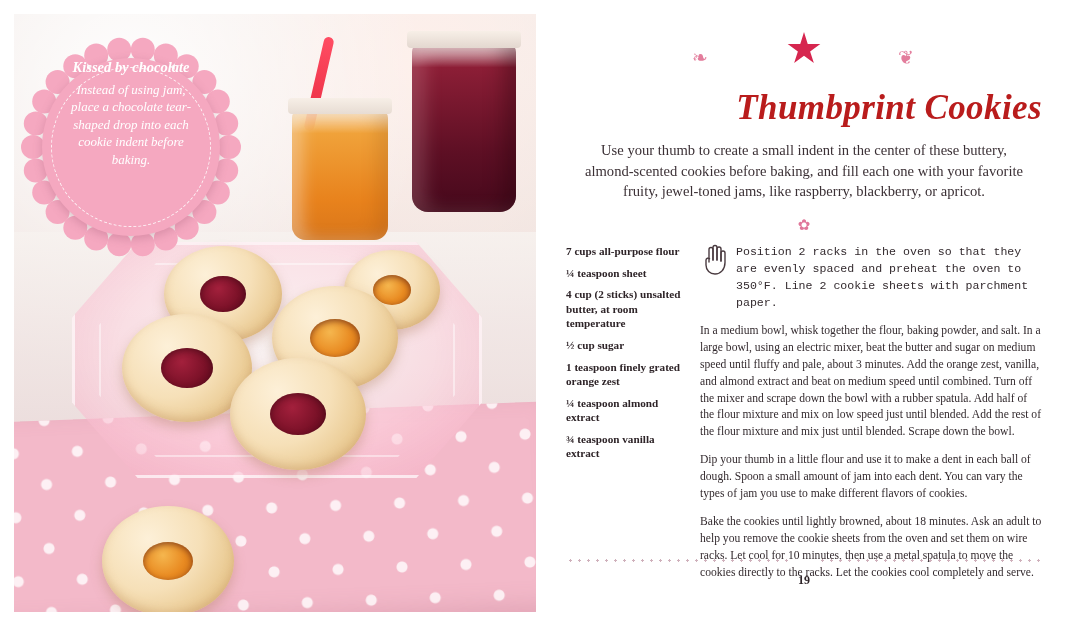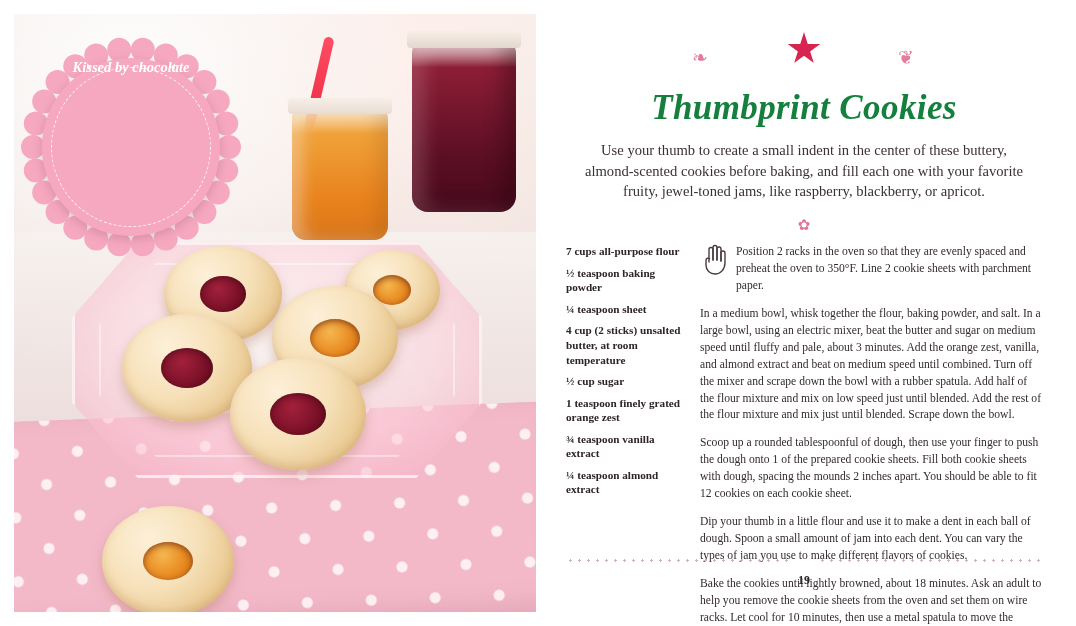--- a/index.html
+++ b/index.html
@@ -241,26 +241,26 @@
   .makes {
     text-align: center;
     font-family: "Liberation Sans", sans-serif;
     font-size: 9.5px;
     letter-spacing: 1.6px;
     color: #6c5b61;
     font-weight: bold;
     margin-top: 2px;
   }
   .recipe-title {
-    text-align: center;
+    text-align: right;
     font-family: "Liberation Serif", serif;
     font-style: italic;
     font-weight: bold;
     font-size: 35px;
-    color: #15803d;
+    color: #b91c1c;
     margin: 10px 0 12px;
     letter-spacing: 0.4px;
   }
   .intro {
     text-align: center;
     font-size: 14.6px;
     line-height: 1.42;
     color: #3b3035;
     margin: 0 18px;
   }
@@ -290,21 +290,21 @@
   }
   .ingredients ul { margin: 0; padding: 0; }
   .steps {
     flex: 1;
     font-size: 11.6px;
     line-height: 1.46;
     color: #332a2e;
     position: relative;
   }
   .steps p { margin: 0 0 11px 0; }
-  .step-first { position: relative; padding-left: 36px; }
+  .step-first { position: relative; padding-left: 36px; font-family: Liberation Mono, monospace; }
   .hand-icon {
     position: absolute;
     left: 0; top: -2px;
     width: 30px; height: 34px;
     color: #4a3b40;
   }
   .footer {
     position: absolute;
     left: 30px; right: 34px; bottom: 38px;
     display: flex;
@@ -389,20 +389,21 @@
           <i style="transform: translate(34.8px, -91.6px);"></i>
           <i style="transform: translate(55.7px, -80.7px);"></i>
           <i style="transform: translate(73.4px, -65px);"></i>
           <i style="transform: translate(86.8px, -45.5px);"></i>
           <i style="transform: translate(95.2px, -23.5px);"></i>
         </div>
       <div class="disc"></div>
       <div class="inner"></div>
       <div class="tip-text">
         <div class="tip-title">Kissed by chocolate</div>
+        <div class="tip-body">Instead of using jam, place a chocolate tear-shaped drop into each cookie indent before baking.</div>
       </div>
     </div>
   </div>
 
   <div class="recipe-page">
 
     <div class="top-ornament">
       <span class="swirl left">❧</span>
       <span class="star"></span>
       <span class="swirl right">❦</span>
@@ -413,46 +414,44 @@
 
     <p class="intro">Use your thumb to create a small indent in the center of these buttery, almond-scented cookies before baking, and fill each one with your favorite fruity, jewel-toned jams, like raspberry, blackberry, or apricot.</p>
 
     <div class="mid-flower">✿</div>
 
     <div class="columns">
 
       <div class="ingredients">
         <ul>
           <li>7 cups all-purpose flour</li>
-          <li>½ teaspoon baking powder</li>
           <li>¼ teaspoon sheet</li>
           <li>4 cup (2 sticks) unsalted butter, at room temperature</li>
           <li>½ cup sugar</li>
           <li>1 teaspoon finely grated orange zest</li>
+          <li>¼ teaspoon almond extract</li>
           <li>¾ teaspoon vanilla extract</li>
-          <li>¼ teaspoon almond extract</li>
         </ul>
       </div>
 
       <div class="steps">
         <p class="step-first">
           <span class="hand-icon">
             <svg viewBox="0 0 30 34" width="30" height="34" aria-hidden="true">
               <g fill="none" stroke="#4a3b40" stroke-width="1.4" stroke-linecap="round" stroke-linejoin="round">
                 <path d="M9 20 V7.5 a2 2 0 0 1 4 0 V18"></path>
                 <path d="M13 18 V5.5 a2 2 0 0 1 4 0 V18"></path>
                 <path d="M17 18 V7 a2 2 0 0 1 4 0 V19"></path>
                 <path d="M21 19 V11 a2 2 0 0 1 4 0 v9.5 c0 7-4.5 11.5-10 11.5 C10 32 6 28.5 6 23 v-5 a2 2 0 0 1 3.5-1.2"></path>
               </g>
             </svg>
           </span>
           <span>Position 2 racks in the oven so that they are evenly spaced and preheat the oven to 350°F. Line 2 cookie sheets with parchment paper.</span>
         </p>
         <p>In a medium bowl, whisk together the flour, baking powder, and salt. In a large bowl, using an electric mixer, beat the butter and sugar on medium speed until fluffy and pale, about 3 minutes. Add the orange zest, vanilla, and almond extract and beat on medium speed until combined. Turn off the mixer and scrape down the bowl with a rubber spatula. Add half of the flour mixture and mix on low speed just until blended. Add the rest of the flour mixture and mix just until blended. Scrape down the bowl.</p>
-        <p>Scoop up a rounded tablespoonful of dough, then use your finger to push the dough onto 1 of the prepared cookie sheets. Fill both cookie sheets with dough, spacing the mounds 2 inches apart. You should be able to fit 12 cookies on each cookie sheet.</p>
         <p>Dip your thumb in a little flour and use it to make a dent in each ball of dough. Spoon a small amount of jam into each dent. You can vary the types of jam you use to make different flavors of cookies.</p>
         <p>Bake the cookies until lightly browned, about 18 minutes. Ask an adult to help you remove the cookie sheets from the oven and set them on wire racks. Let cool for 10 minutes, then use a metal spatula to move the cookies directly to the racks. Let the cookies cool completely and serve.</p>
       </div>
     </div>
 
     <div class="footer">
       <div class="rule"></div>
       <div class="page-num">19</div>
       <div class="rule"></div>
     </div>

